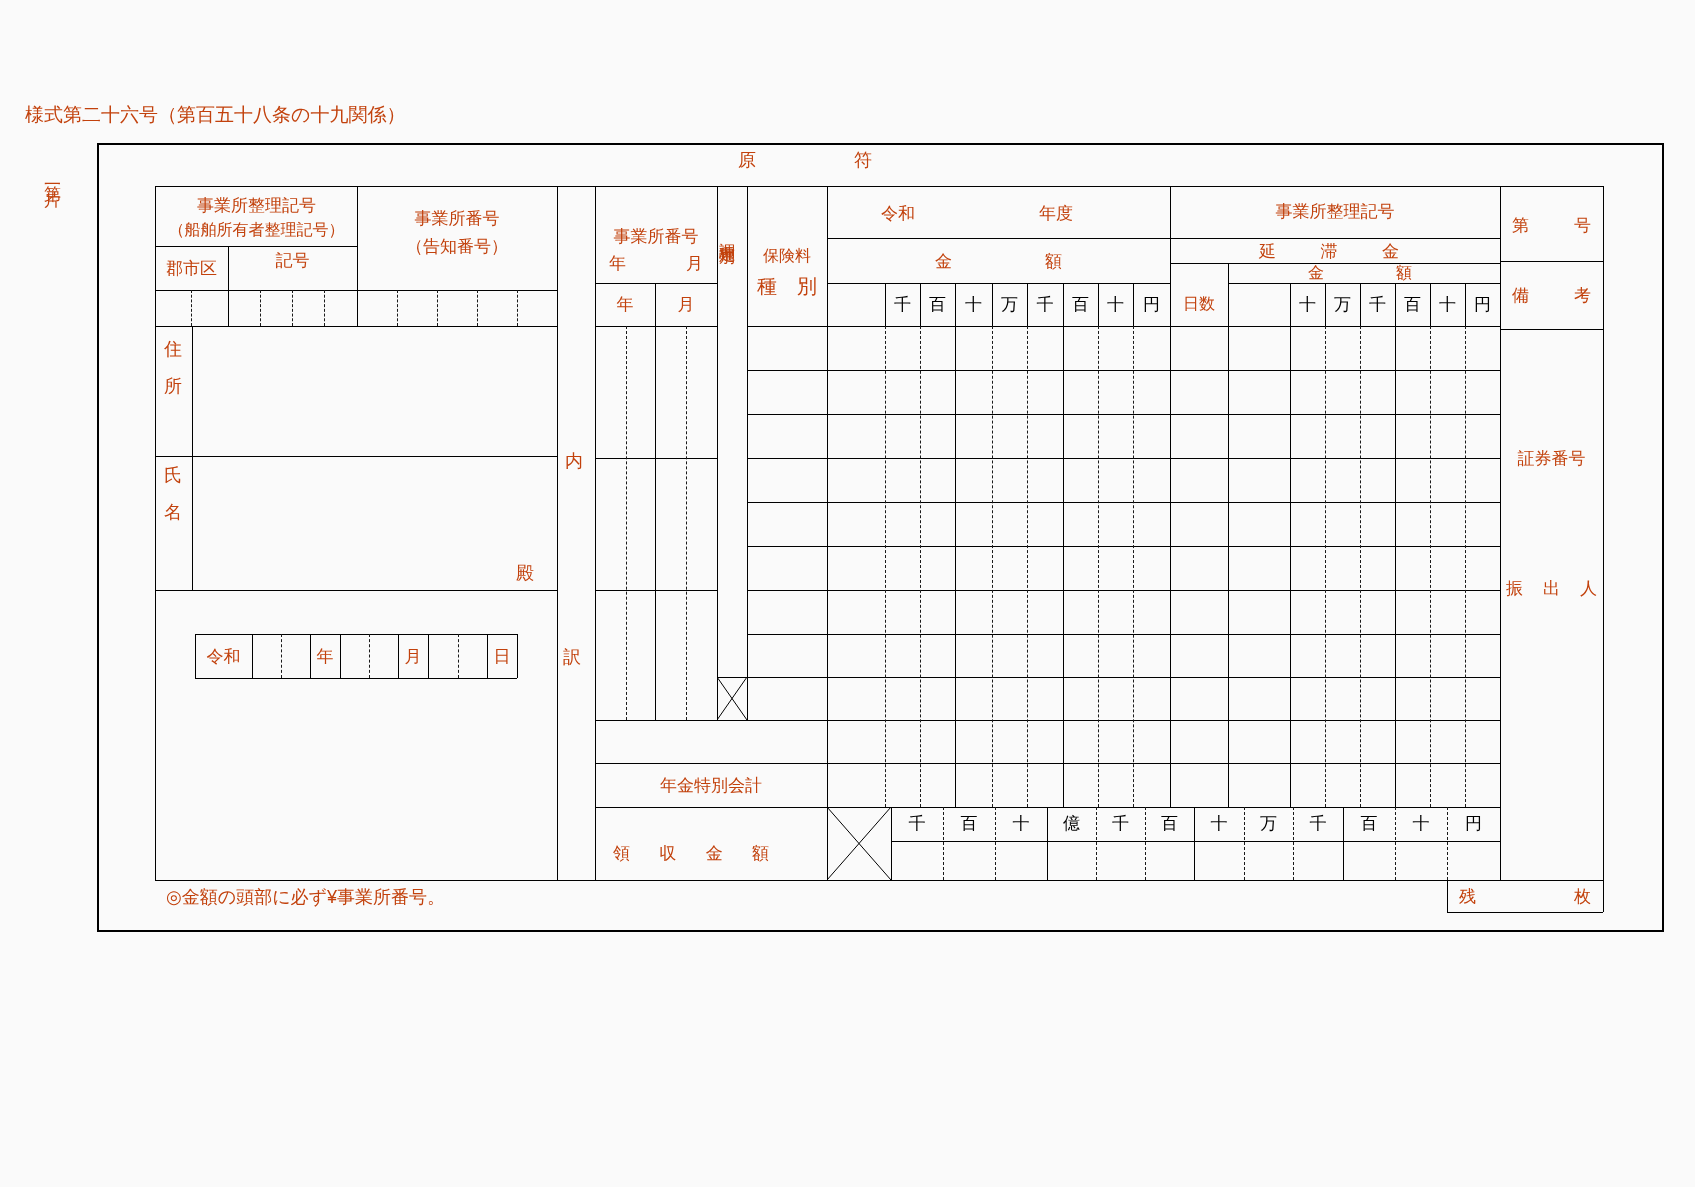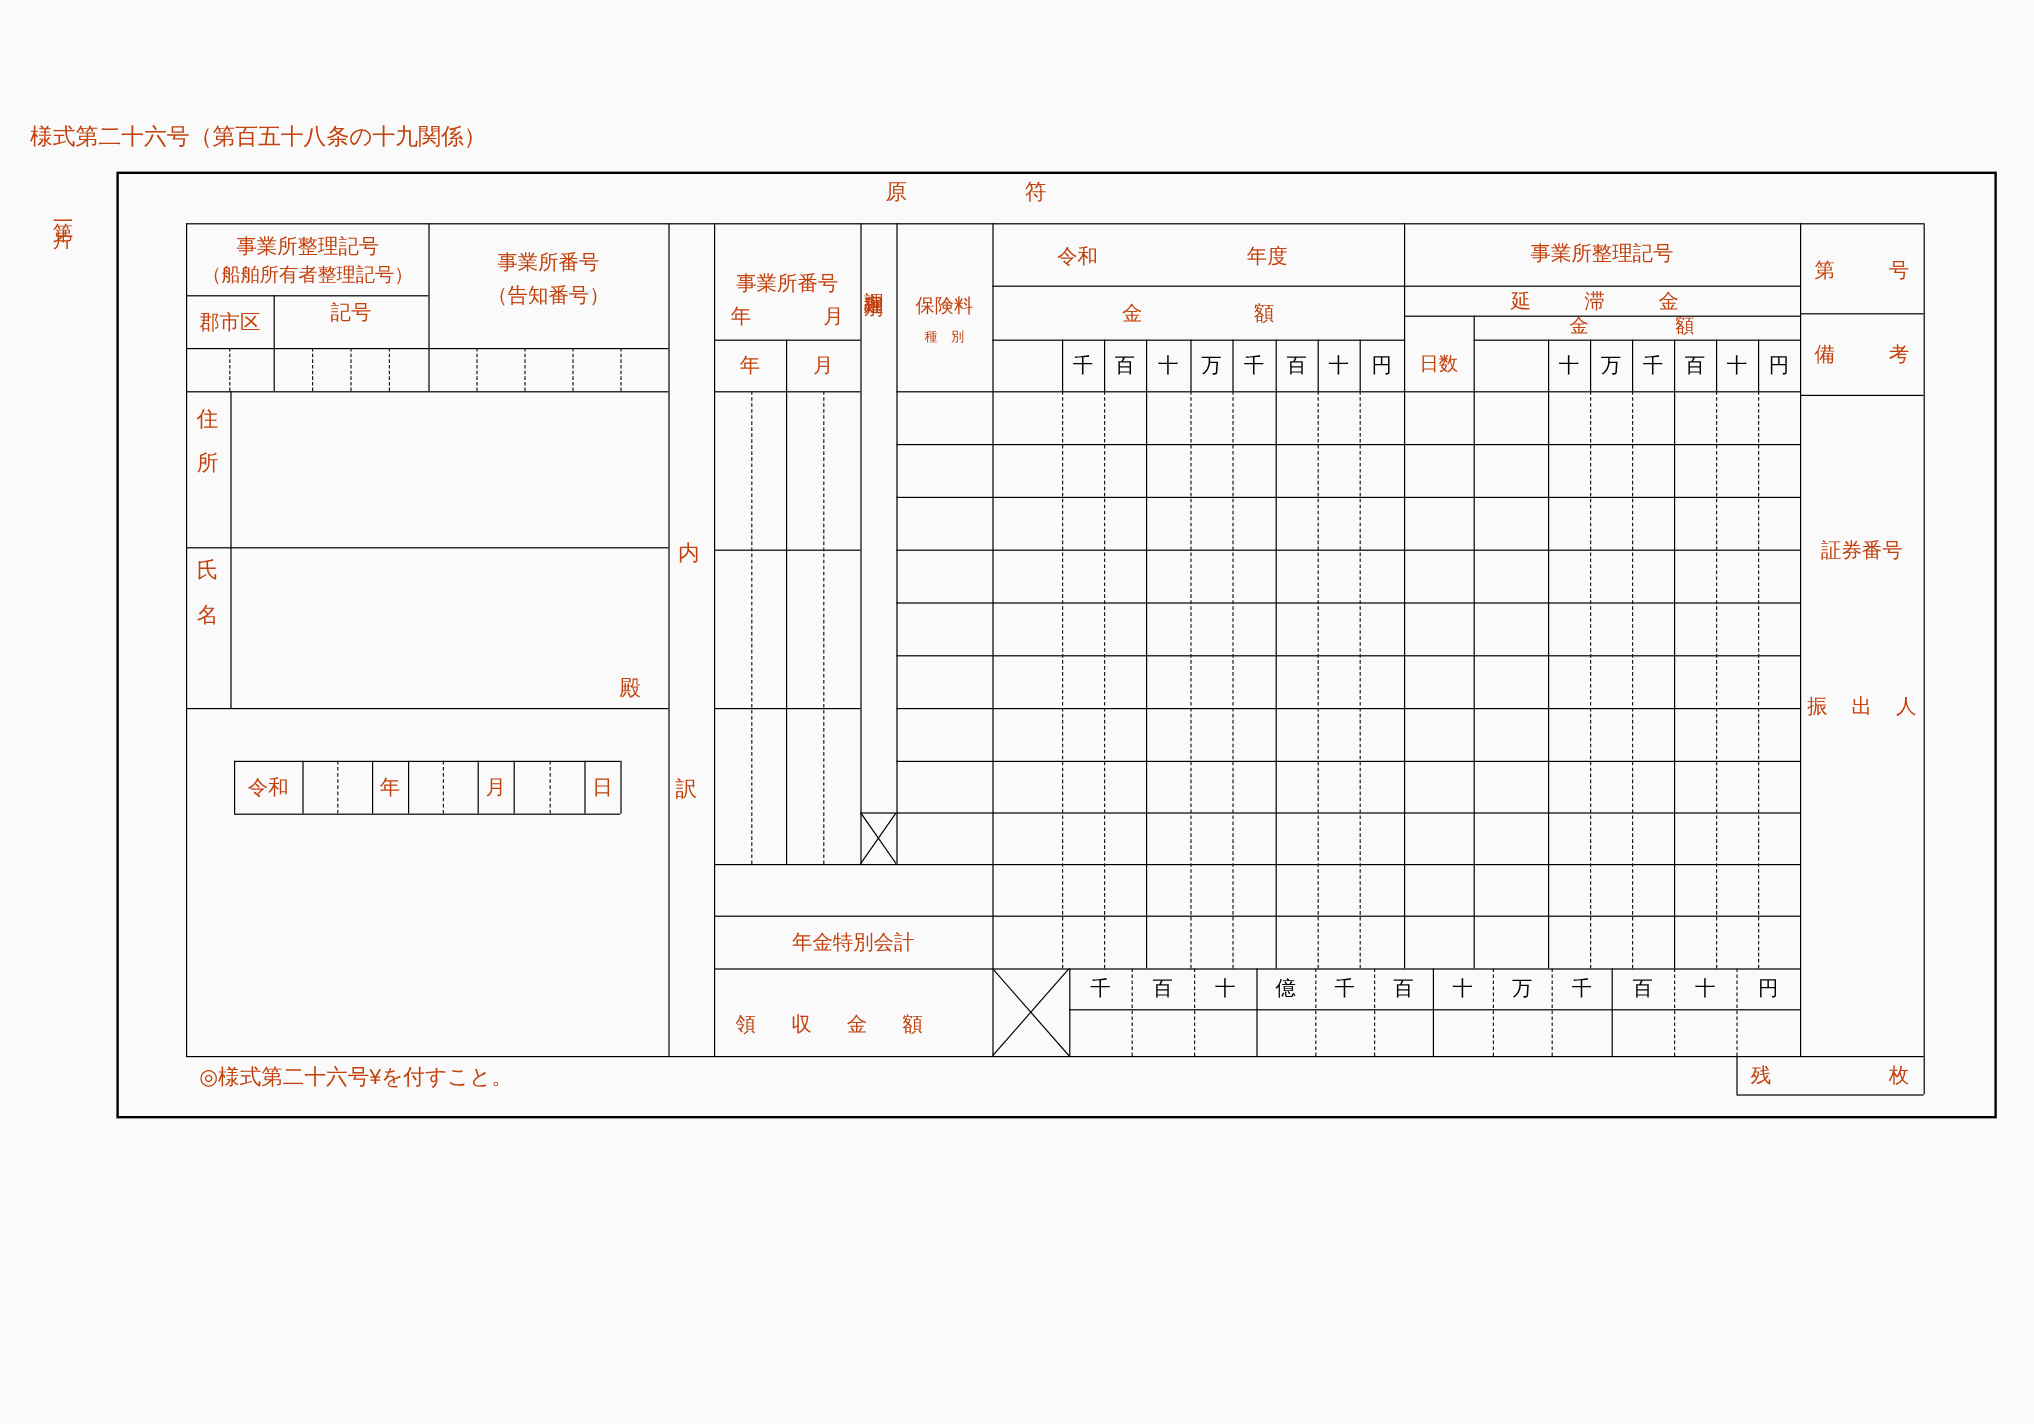--- a/index.html
+++ b/index.html
@@ -61,21 +61,21 @@
   <div class="t flexr" style="left:609px;top:254px;width:94px;height:18px;">
     <span>年</span>
     <span>月</span>
   </div>
   <div class="t tc" style="left:595px;top:296px;width:60px;">年</div>
   <div class="t tc" style="left:655px;top:296px;width:62px;">月</div>
 
   <div class="t vert" style="left:719px;top:230px;height:95px;font-size:16px;letter-spacing:2px;">調定種別</div>
 
   <div class="t tc" style="left:747px;top:248px;width:80px;font-size:16px;">保険料</div>
-  <div class="t tc" style="left:747px;top:276px;width:80px;font-size:11px;">種　別</div>
+  <div class="t tc" style="left:747px;top:276px;width:80px;font-size:20px;">種　別</div>
 
   <div class="t tc" style="left:868px;top:205px;width:60px;">令和</div>
   <div class="t tc" style="left:1026px;top:205px;width:60px;">年度</div>
 
   <div class="t" style="left:935px;top:253px;">金</div>
   <div class="t" style="left:1045px;top:253px;">額</div>
 
   <span class="digit" style="left:885px;top:283px;width:35px;line-height:43px;">千</span>
   <span class="digit" style="left:920px;top:283px;width:35px;line-height:43px;">百</span>
   <span class="digit" style="left:955px;top:283px;width:37px;line-height:43px;">十</span>
@@ -135,21 +135,21 @@
   <div class="t flexr" style="left:1506px;top:578px;width:91px;height:20px;">
     <span>振</span>
     <span>出</span>
     <span>人</span>
   </div>
   <div class="t flexr" style="left:1459px;top:880px;width:132px;height:32px;">
     <span>残</span>
     <span>枚</span>
   </div>
 
-  <div class="t" style="left:166px;top:888px;font-size:18px;">◎様式第二十六号¥を付すこと。</div>
+  <div class="t" style="left:166px;top:888px;font-size:18px;">◎金額の頭部に必ず¥事業所番号。</div>
 
   <svg class="xmark" style="left:717px;top:677px;" width="30" height="43">
     <line x1="0" y1="0" x2="30" y2="43" stroke="#000" stroke-width="1"></line>
     <line x1="30" y1="0" x2="0" y2="43" stroke="#000" stroke-width="1"></line>
   </svg>
   <svg class="xmark" style="left:827px;top:807px;" width="64" height="73">
     <line x1="0" y1="0" x2="64" y2="73" stroke="#000" stroke-width="1"></line>
     <line x1="64" y1="0" x2="0" y2="73" stroke="#000" stroke-width="1"></line>
   </svg>
 

